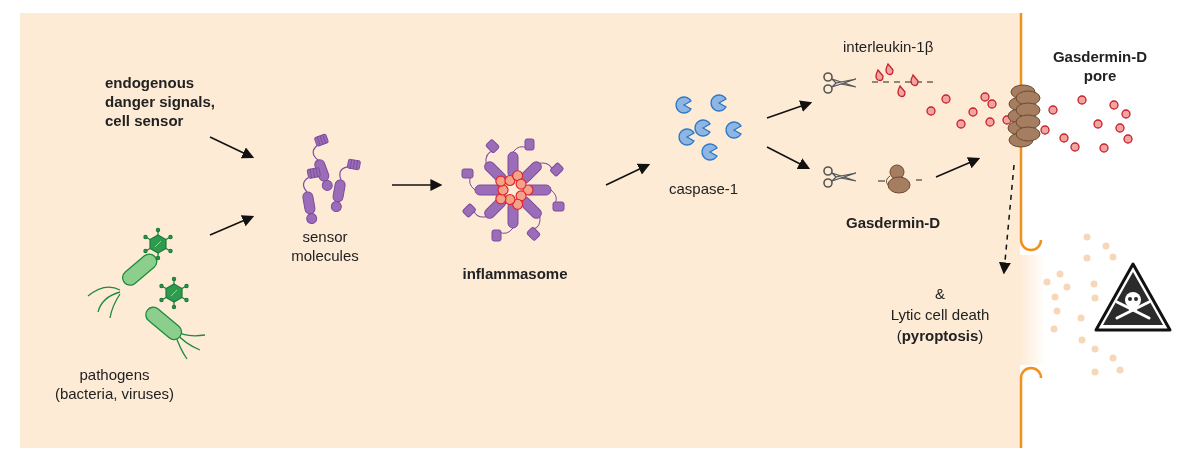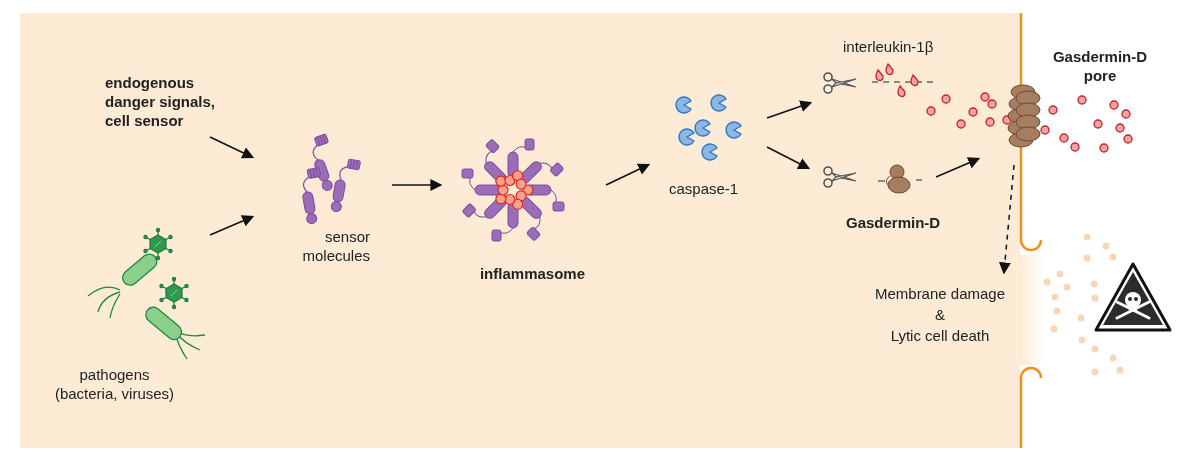--- a/index.html
+++ b/index.html
@@ -281,32 +281,32 @@
   
   <div class="lbl" style="left:105px; top:73px;font-weight:bold;">
     <div>endogenous</div>
     <div>danger signals,</div>
     <div>cell sensor</div>
   </div>
   <div class="lbl c" style="left:32px; top:365px; width:165px;">
     <div>pathogens</div>
     <div>(bacteria, viruses)</div>
   </div>
-  <div class="lbl c" style="left:280px; top:227px; width:90px;text-align:right;">
+  <div class="lbl c" style="left:280px; top:227px; width:90px;">
     <div>sensor</div>
     <div>molecules</div>
   </div>
-  <div class="lbl c b" style="left:445px; top:264px; width:140px;text-align:right;">
+  <div class="lbl c b" style="left:445px; top:264px; width:140px;">
     <div>inflammasome</div>
   </div>
   <div class="lbl" style="left:669px; top:179px;">caspase-1</div>
   <div class="lbl" style="left:843px; top:37px;">interleukin-1β</div>
   <div class="lbl b" style="left:846px; top:213px;">Gasdermin-D</div>
   <div class="lbl c b" style="left:1040px; top:47px; width:120px;">
     <div>Gasdermin-D</div>
     <div>pore</div>
   </div>
   <div class="lbl c" style="left:850px; top:283px; width:180px; line-height:21px;">
-    <div>Membrane damage</div>
     <div>&amp;</div>
     <div>Lytic cell death</div>
+    <div><span>(</span><span class="b">pyroptosis</span><span>)</span></div>
   </div>
 </div>
 
 </body></html>

